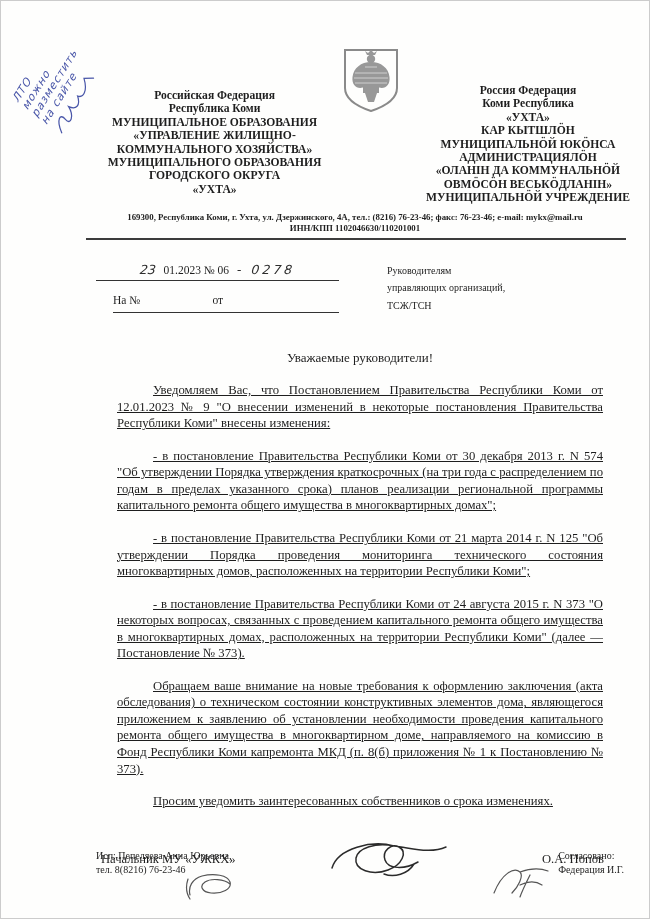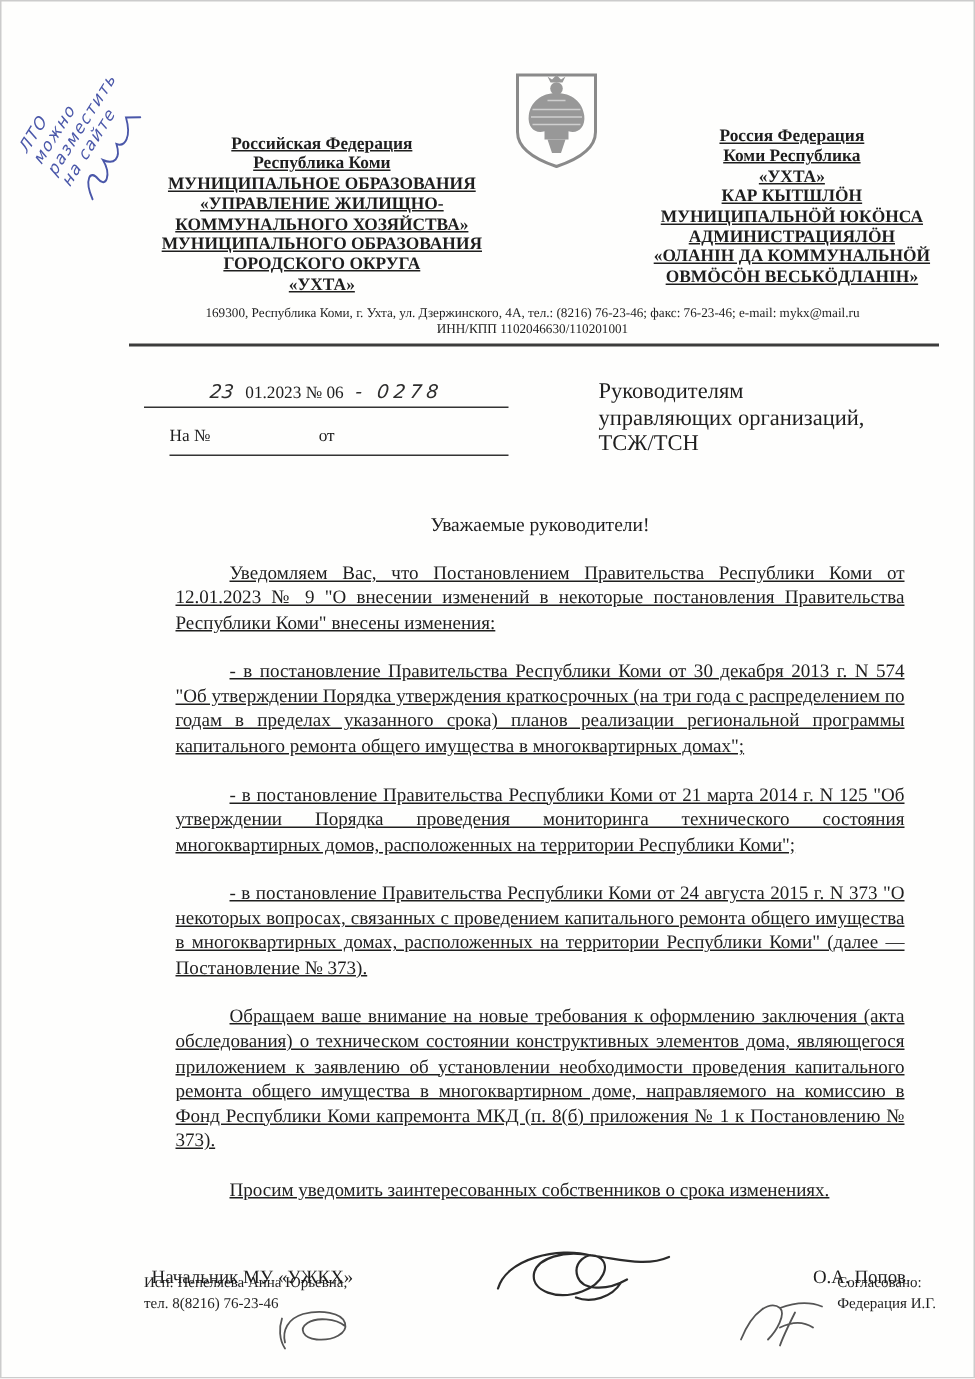--- a/index.html
+++ b/index.html
@@ -20,37 +20,37 @@
     transform-origin:left top;
     color:#4a57a9;
     font-family:"DejaVu Sans", sans-serif;
     font-style:italic;
     font-size:11px;line-height:12px;
     letter-spacing:1px;
     white-space:nowrap;
   }
   .hand-note .flourish{display:block;margin-top:-2px;}
   
-  .letterhead{display:flex;margin:45px 0 0 0;text-decoration:underline;}
+  .letterhead{display:flex;margin:45px 0 0 0;}
   .lh-left{width:242px;margin-left:93px;padding-top:43px;}
   .lh-center{width:72px;text-align:center;}
   .lh-right{width:243px;padding-top:38px;}
   .lh-col{font-weight:bold;text-align:center;font-size:11.6px;line-height:13.4px;}
   
-  .address{margin:7px 25px 0 85px;text-align:center;font-weight:normal;font-size:8.8px;line-height:11px;}
+  .address{margin:7px 25px 0 85px;text-align:center;font-weight:bold;font-size:8.8px;line-height:11px;}
   .lh-rule{margin:4px 0 0 85px;width:540px;border-top:2px solid #3c3c3c;}
   
   .ref-row{display:flex;margin-top:22px;}
   .ref{margin-left:95px;width:243px;font-size:11.5px;}
   .ref-line1{display:flex;justify-content:center;align-items:baseline;gap:8px;border-bottom:1.4px solid #333;padding-bottom:3px;}
   .ref-line2{position:relative;border-bottom:1.4px solid #333;margin-top:13px;padding-bottom:4px;height:14px;margin-left:17px;}
   .ref-line2 .ot{position:absolute;left:44%;}
   .hw{font-family:"DejaVu Sans", sans-serif;font-style:italic;font-size:12.5px;color:#2e2e2e;transform:skewX(-6deg);}
   .hw.spread{letter-spacing:3px;}
-  .recipient{margin-left:60px;font-size:15px;line-height:17.5px;}
+  .recipient{margin-left:48px;font-size:10px;line-height:17.5px;}
   
   .salutation{text-align:center;margin:36px 30px 0 100px;font-size:13px;}
   .body-text{margin:12px 30px 0 100px;text-align:justify;font-size:12.7px;line-height:16.55px;}
   .body-text p{margin:16px;text-indent:36px;text-decoration:underline;}
   
   .sig-row{display:flex;align-items:center;margin:24px 45px 0 100px;}
   .sig-row .pos{font-size:12.6px;white-space:nowrap;}
   .sig-row .sig-img{margin:0 auto;}
   .sig-row .name{font-size:12.6px;white-space:nowrap;}
   
@@ -102,20 +102,21 @@
     </div>
     <div class="lh-right lh-col">
       <div>Россия Федерация</div>
       <div>Коми Республика</div>
       <div>«УХТА»</div>
       <div>КАР КЫТШЛÖН</div>
       <div>МУНИЦИПАЛЬНÖЙ ЮКÖНСА</div>
       <div>АДМИНИСТРАЦИЯЛÖН</div>
       <div>«ОЛАНIН ДА КОММУНАЛЬНÖЙ</div>
       <div>ОВМÖСÖН ВЕСЬКÖДЛАНIН»</div>
+      <div>МУНИЦИПАЛЬНÖЙ УЧРЕЖДЕНИЕ</div>
     </div>
   </div>
 
   <div class="address">
     <div>169300, Республика Коми, г. Ухта, ул. Дзержинского, 4А, тел.: (8216) 76-23-46; факс: 76-23-46; e-mail: mykx@mail.ru</div>
     <div>ИНН/КПП 1102046630/110201001</div>
   </div>
   <div class="lh-rule"></div>
 
   <div class="ref-row">

